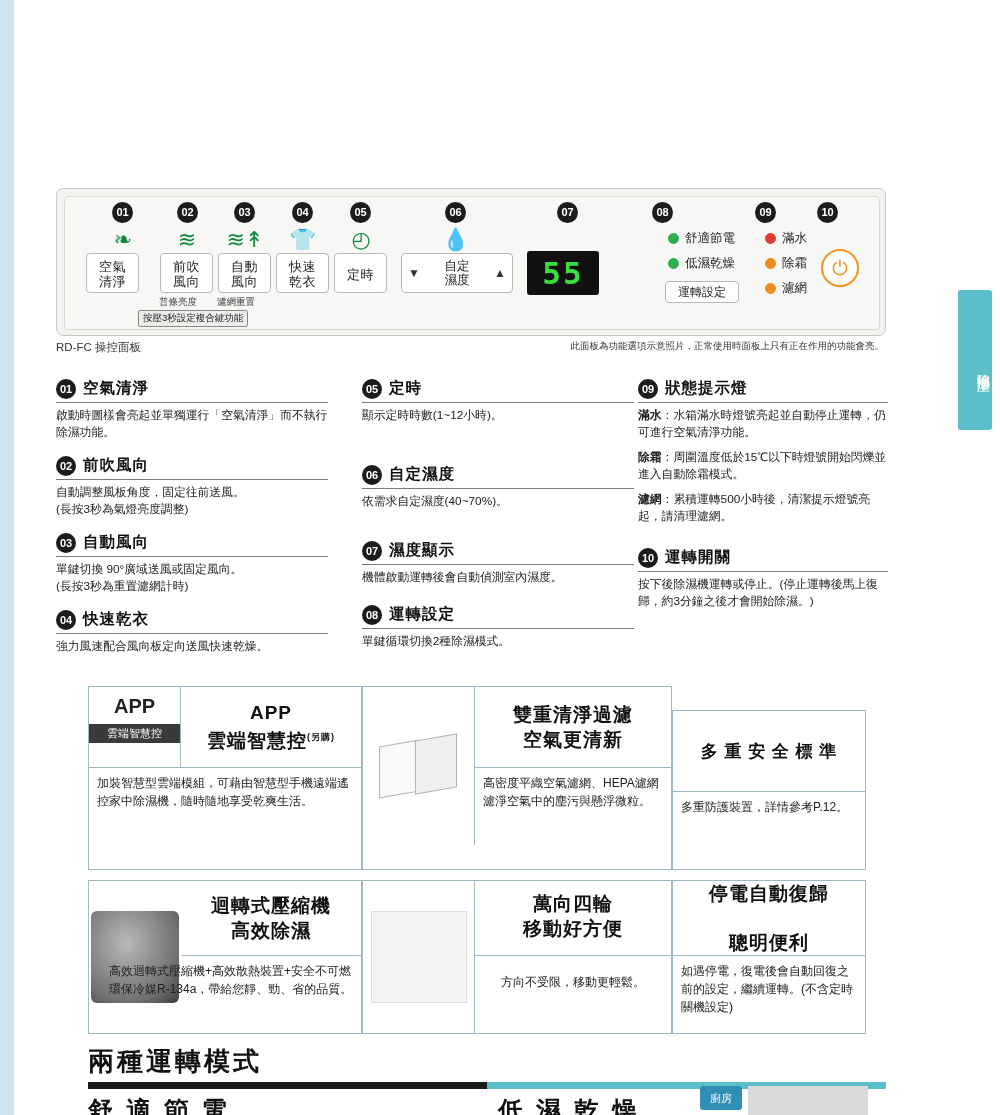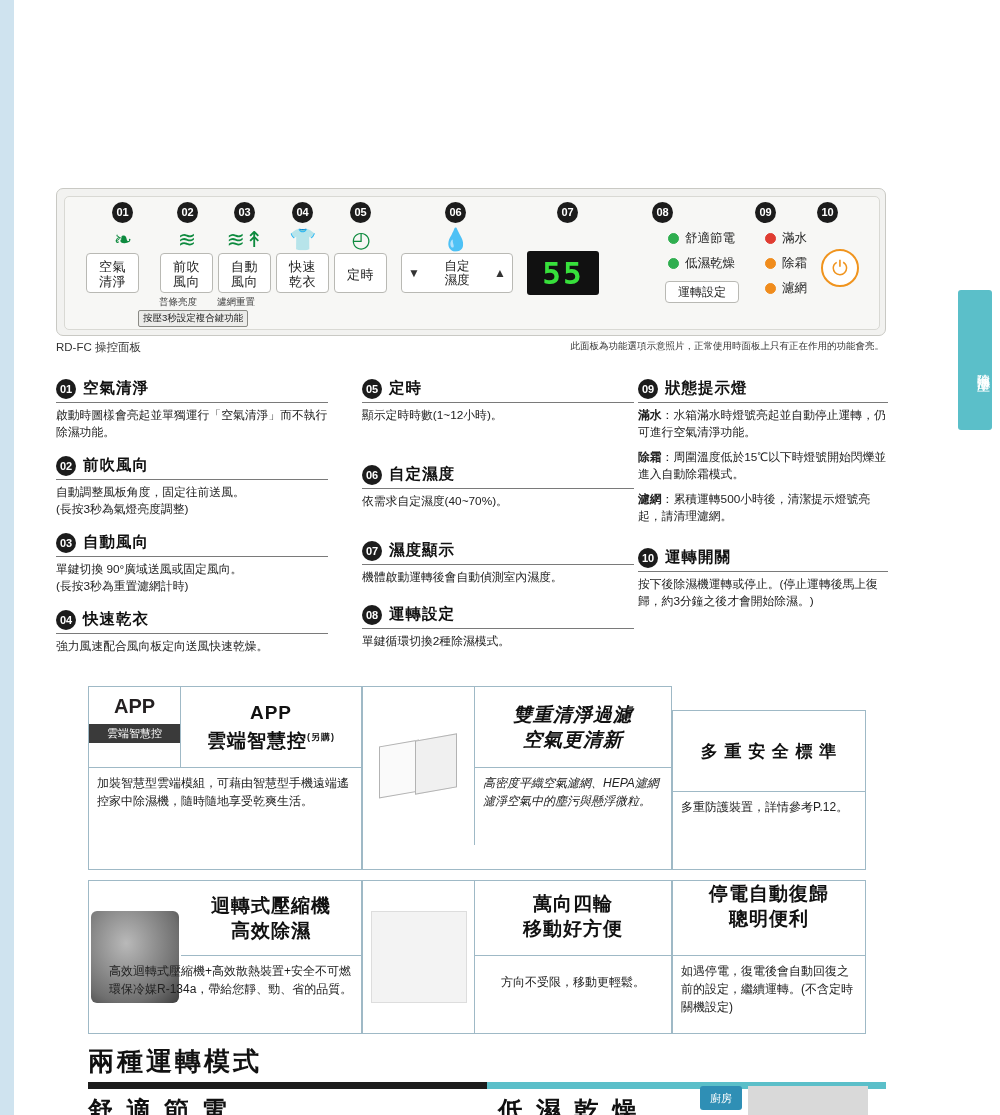--- a/index.html
+++ b/index.html
@@ -320,21 +320,21 @@
             <div class="fhead">APP</div>
             <div class="fhead">
               <span>雲端智慧控</span><span class="sup">(另購)</span>
             </div>
           </div>
         </div>
         <div class="fbody" style="height:78px;">加裝智慧型雲端模組，可藉由智慧型手機遠端遙控家中除濕機，隨時隨地享受乾爽生活。</div>
       </div>
 
       <div class="fcell" style="width:310px;">
-        <div class="fcell-inner" style="height:158px;font-style:italic;">
+        <div class="fcell-inner" style="height:158px;">
           <div class="fimg" style="width:112px; border-right:1px solid #9fb9c6;">
             <div class="filter-ill">
               <div class="sheet" style="left:4px; top:14px; width:40px; height:52px; transform:skewY(-10deg);"></div>
               <div class="sheet" style="left:40px; top:8px; width:42px; height:54px; transform:skewY(-10deg); background:#f0f0f0;"></div>
             </div>
           </div>
           <div style="flex:1;">
             <div style="height:80px; display:flex; flex-direction:column; justify-content:center;">
               <div class="fhead">雙重清淨過濾</div>
               <div class="fhead">空氣更清新</div>
@@ -378,21 +378,21 @@
             <div style="height:74px; display:flex; flex-direction:column; justify-content:center;">
               <div class="fhead">萬向四輪</div>
               <div class="fhead">移動好方便</div>
             </div>
             <div class="fbody center" style="height:78px; padding-top:18px;">方向不受限，移動更輕鬆。</div>
           </div>
         </div>
       </div>
 
       <div class="fcell" style="width:194px;">
-        <div style="height:74px; display:flex; flex-direction:column; justify-content:flex-start;">
+        <div style="height:74px; display:flex; flex-direction:column; justify-content:space-between;">
           <div class="fhead">停電自動復歸</div>
           <div class="fhead">聰明便利</div>
         </div>
         <div class="fbody" style="height:78px;">如遇停電，復電後會自動回復之前的設定，繼續運轉。(不含定時關機設定)</div>
       </div>
     </div>
   </div>
 
   <div class="modes-title">兩種運轉模式</div>
   <div class="modes-rule"></div>

